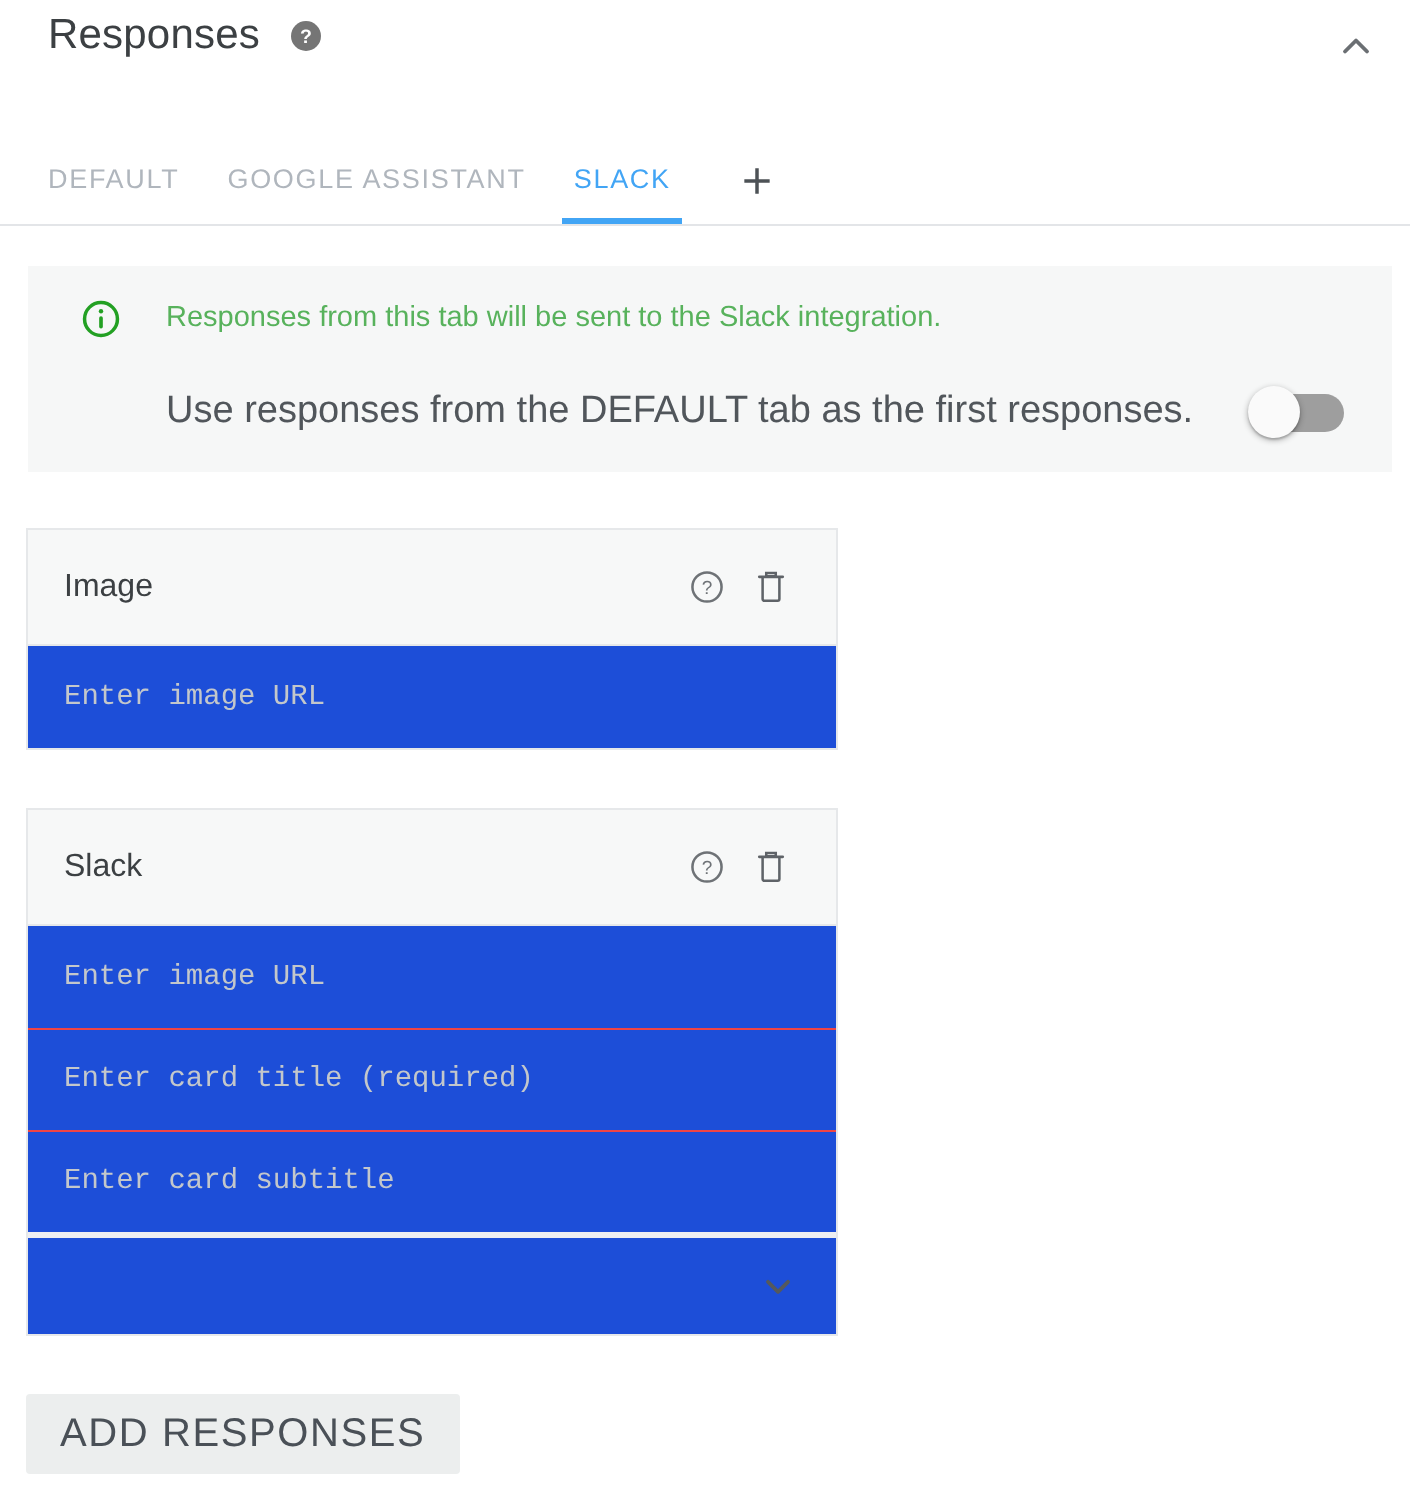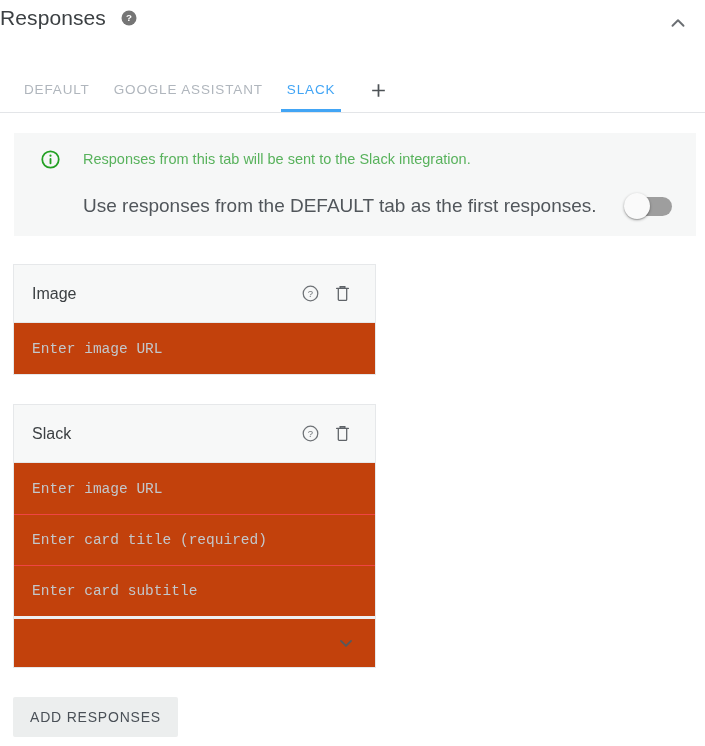--- a/index.html
+++ b/index.html
@@ -29,21 +29,21 @@
     position: absolute;
     left: 0;
     top: 0;
     width: 705px;
     height: 62px;
     display: flex;
     align-items: flex-start;
   }
   .header-title-wrap {
     display: flex;
-    margin-left: 0;
+    margin-left: 24px;
     margin-top: 6px;
   }
   .header-title {
     font-size: 21px;
     font-weight: 400;
     color: #3c4043;
     letter-spacing: 0.1px;
     line-height: 24px;
   }
   .help-filled-icon {
@@ -193,22 +193,22 @@
     height: 26px;
     border-radius: 50%;
     background: #fafafa;
     box-shadow: 0 1px 3px rgba(0,0,0,0.32), 0 1px 1px rgba(0,0,0,0.16);
   }
 
   
   .card {
     position: absolute;
     left: 13px;
-    width: 363px;
-    background: #c2410c;
+    width: 406px;
+    background: #1d4ed8;
     border: 1px solid #e6e8ea;
     box-sizing: border-box;
   }
   .card-header {
     height: 58px;
     background: #f7f8f8;
     border-bottom: 1px solid #e6e8ea;
     display: flex;
     align-items: center;
     box-sizing: border-box;
@@ -281,21 +281,21 @@
   .add-responses-btn {
     position: absolute;
     left: 13px;
     top: 697px;
     height: 40px;
     padding: 0 17px;
     background: #eceeee;
     border: none;
     border-radius: 2px;
     color: #4a5057;
-    font-size: 14px;
+    font-size: 20px;
     letter-spacing: 0.8px;
     font-family: "Liberation Sans", sans-serif;
     cursor: pointer;
     display: flex;
     align-items: center;
   }
 </style>
 </head>
 <body>
 

